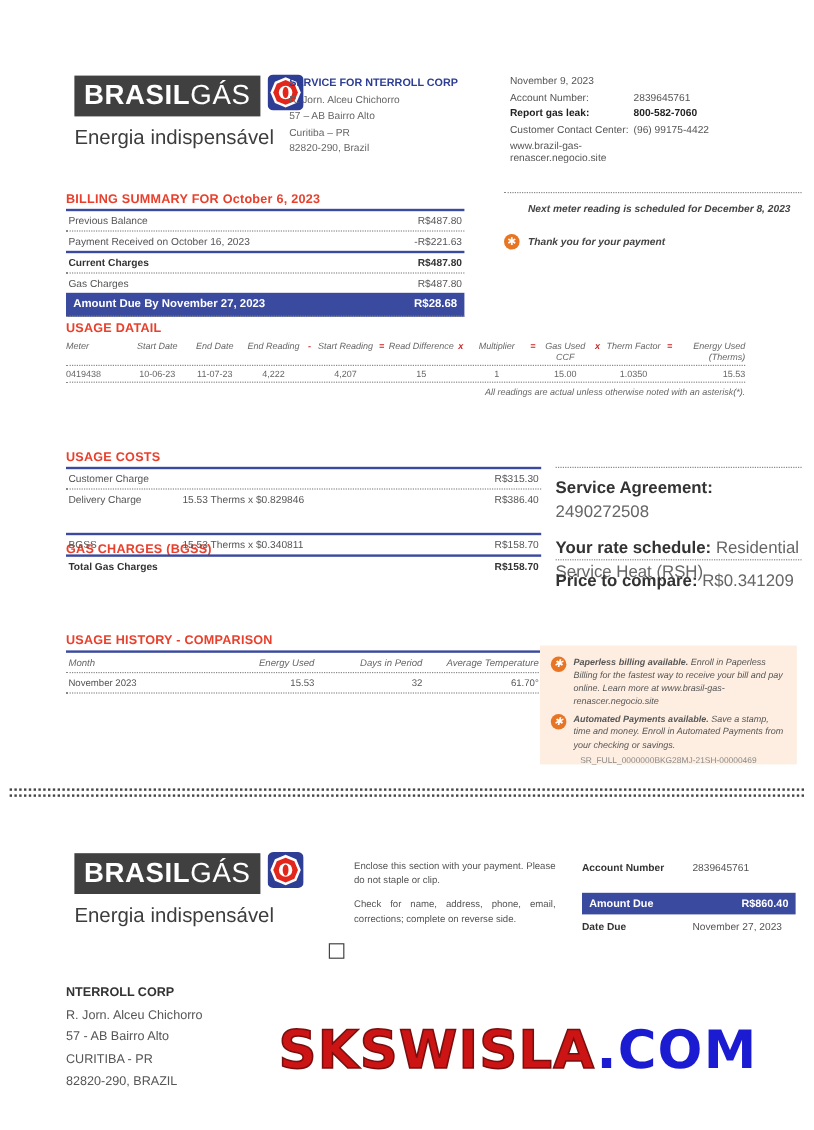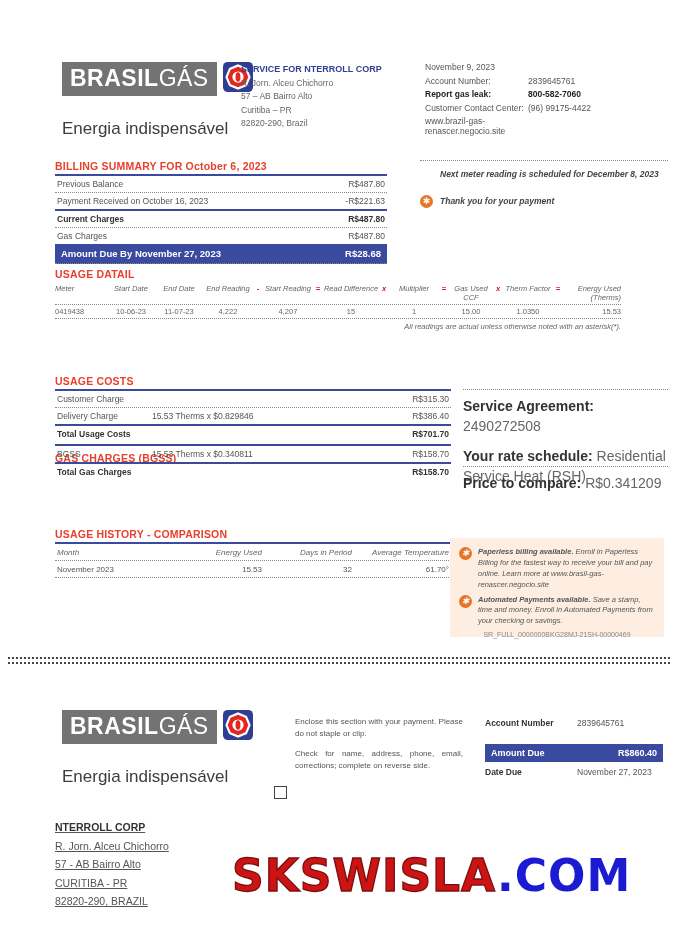--- a/index.html
+++ b/index.html
@@ -2,24 +2,24 @@
 <html><head>
 <meta charset="utf-8">
 <style>
   html,body{margin:0;padding:0;background:#fff;}
   .page{position:relative;width:678px;height:942px;background:#fff;overflow:hidden;
         font-family:"Liberation Sans",sans-serif;color:#555;}
 
   
   .logo-block{position:absolute;left:62px;top:62px;}
   .logo-row{display:flex;align-items:center;gap:6px;}
-  .logo-box{background:#737373;color:#fff;font-size:23px;padding:3px 8px 4px;letter-spacing:.5px;}
+  .logo-box{background:#404040;color:#fff;font-size:23px;padding:3px 8px 4px;letter-spacing:.5px;}
   .logo-box b{font-weight:bold;}
   .logo-box span{font-weight:normal;}
-  .tagline{margin-top:23px;font-size:17px;color:#3d3d3d;}
+  .tagline{margin-top:8px;font-size:17px;color:#3d3d3d;}
   .logo2{position:absolute;left:62px;top:710px;}
 
   
   .service-block{position:absolute;left:241px;top:64px;width:175px;}
   .service-title{color:#2d3e94;font-weight:bold;font-size:9px;}
   .service-line{color:#666;font-size:8.5px;margin-top:3.5px;}
   .info-block{position:absolute;left:425px;top:62px;width:245px;font-size:8.5px;color:#555;}
   .info-row{display:flex;margin-bottom:3.5px;}
   .info-label{width:103px;flex:none;}
   .dk{color:#222;font-weight:bold;}
@@ -91,21 +91,21 @@
   
   .stub-text{position:absolute;left:295px;top:716px;width:168px;font-size:8px;color:#555;line-height:1.5;}
   .stub-text p{margin:0 0 8px;text-align:justify;}
   .checkbox{position:absolute;left:274px;top:786px;width:11px;height:11px;border:1.5px solid #444;background:#fff;}
   .stub-right{position:absolute;left:485px;top:718px;width:178px;font-size:8.5px;}
   .sr-row{display:flex;margin-bottom:4px;}
   .sr-label{width:92px;flex:none;}
   .stub-bar{background:#3a4a9f;color:#fff;font-weight:bold;display:flex;justify-content:space-between;
             padding:4px 6px;margin:16px 0 5px;font-size:9px;}
 
-  .mailing{position:absolute;left:55px;top:818px;font-size:10.5px;color:#555;line-height:18.5px;text-decoration:underline;}
+  .mailing{position:absolute;left:55px;top:818px;font-size:10.5px;color:#555;line-height:18.5px;}
   .mailing .first{font-weight:bold;color:#333;}
 
   .watermark{position:absolute;left:232px;top:850px;font-size:44px;font-weight:bold;
              letter-spacing:1px;white-space:nowrap;font-family:"DejaVu Sans",sans-serif;}
   .wm-red{color:#cc1414;-webkit-text-stroke:1.3px #7a0d0d;}
   .wm-blue{color:#1b1bd1;}
 </style>
 </head>
 <body>
 
@@ -242,25 +242,20 @@
     <div class="cost-row navy-top">
       <span class="cost-label">Customer Charge</span>
       <span class="cost-detail"></span>
       <span class="cost-amount">R$315.30</span>
     </div>
     <div class="cost-row dot-top">
       <span class="cost-label">Delivery Charge</span>
       <span class="cost-detail">15.53 Therms x $0.829846</span>
       <span class="cost-amount">R$386.40</span>
     </div>
-    <div class="cost-row navy-top bold">
-      <span class="cost-label" style="width:auto;">Total Usage Costs</span>
-      <span class="cost-detail"></span>
-      <span class="cost-amount">R$701.70</span>
-    </div>
   </div>
 
   <div class="side-panel" style="top:389px;">
     <div class="blk"><span class="bold">Service Agreement:</span> <span>2490272508</span></div>
     <div class="blk"><span class="bold">Your rate schedule:</span> <span>Residential Service Heat (RSH)</span></div>
   </div>
 
   <div class="section-title" style="left:55px;top:452px;">GAS CHARGES (BGSS)</div>
 
   <div class="cost-table" style="top:444px;">

